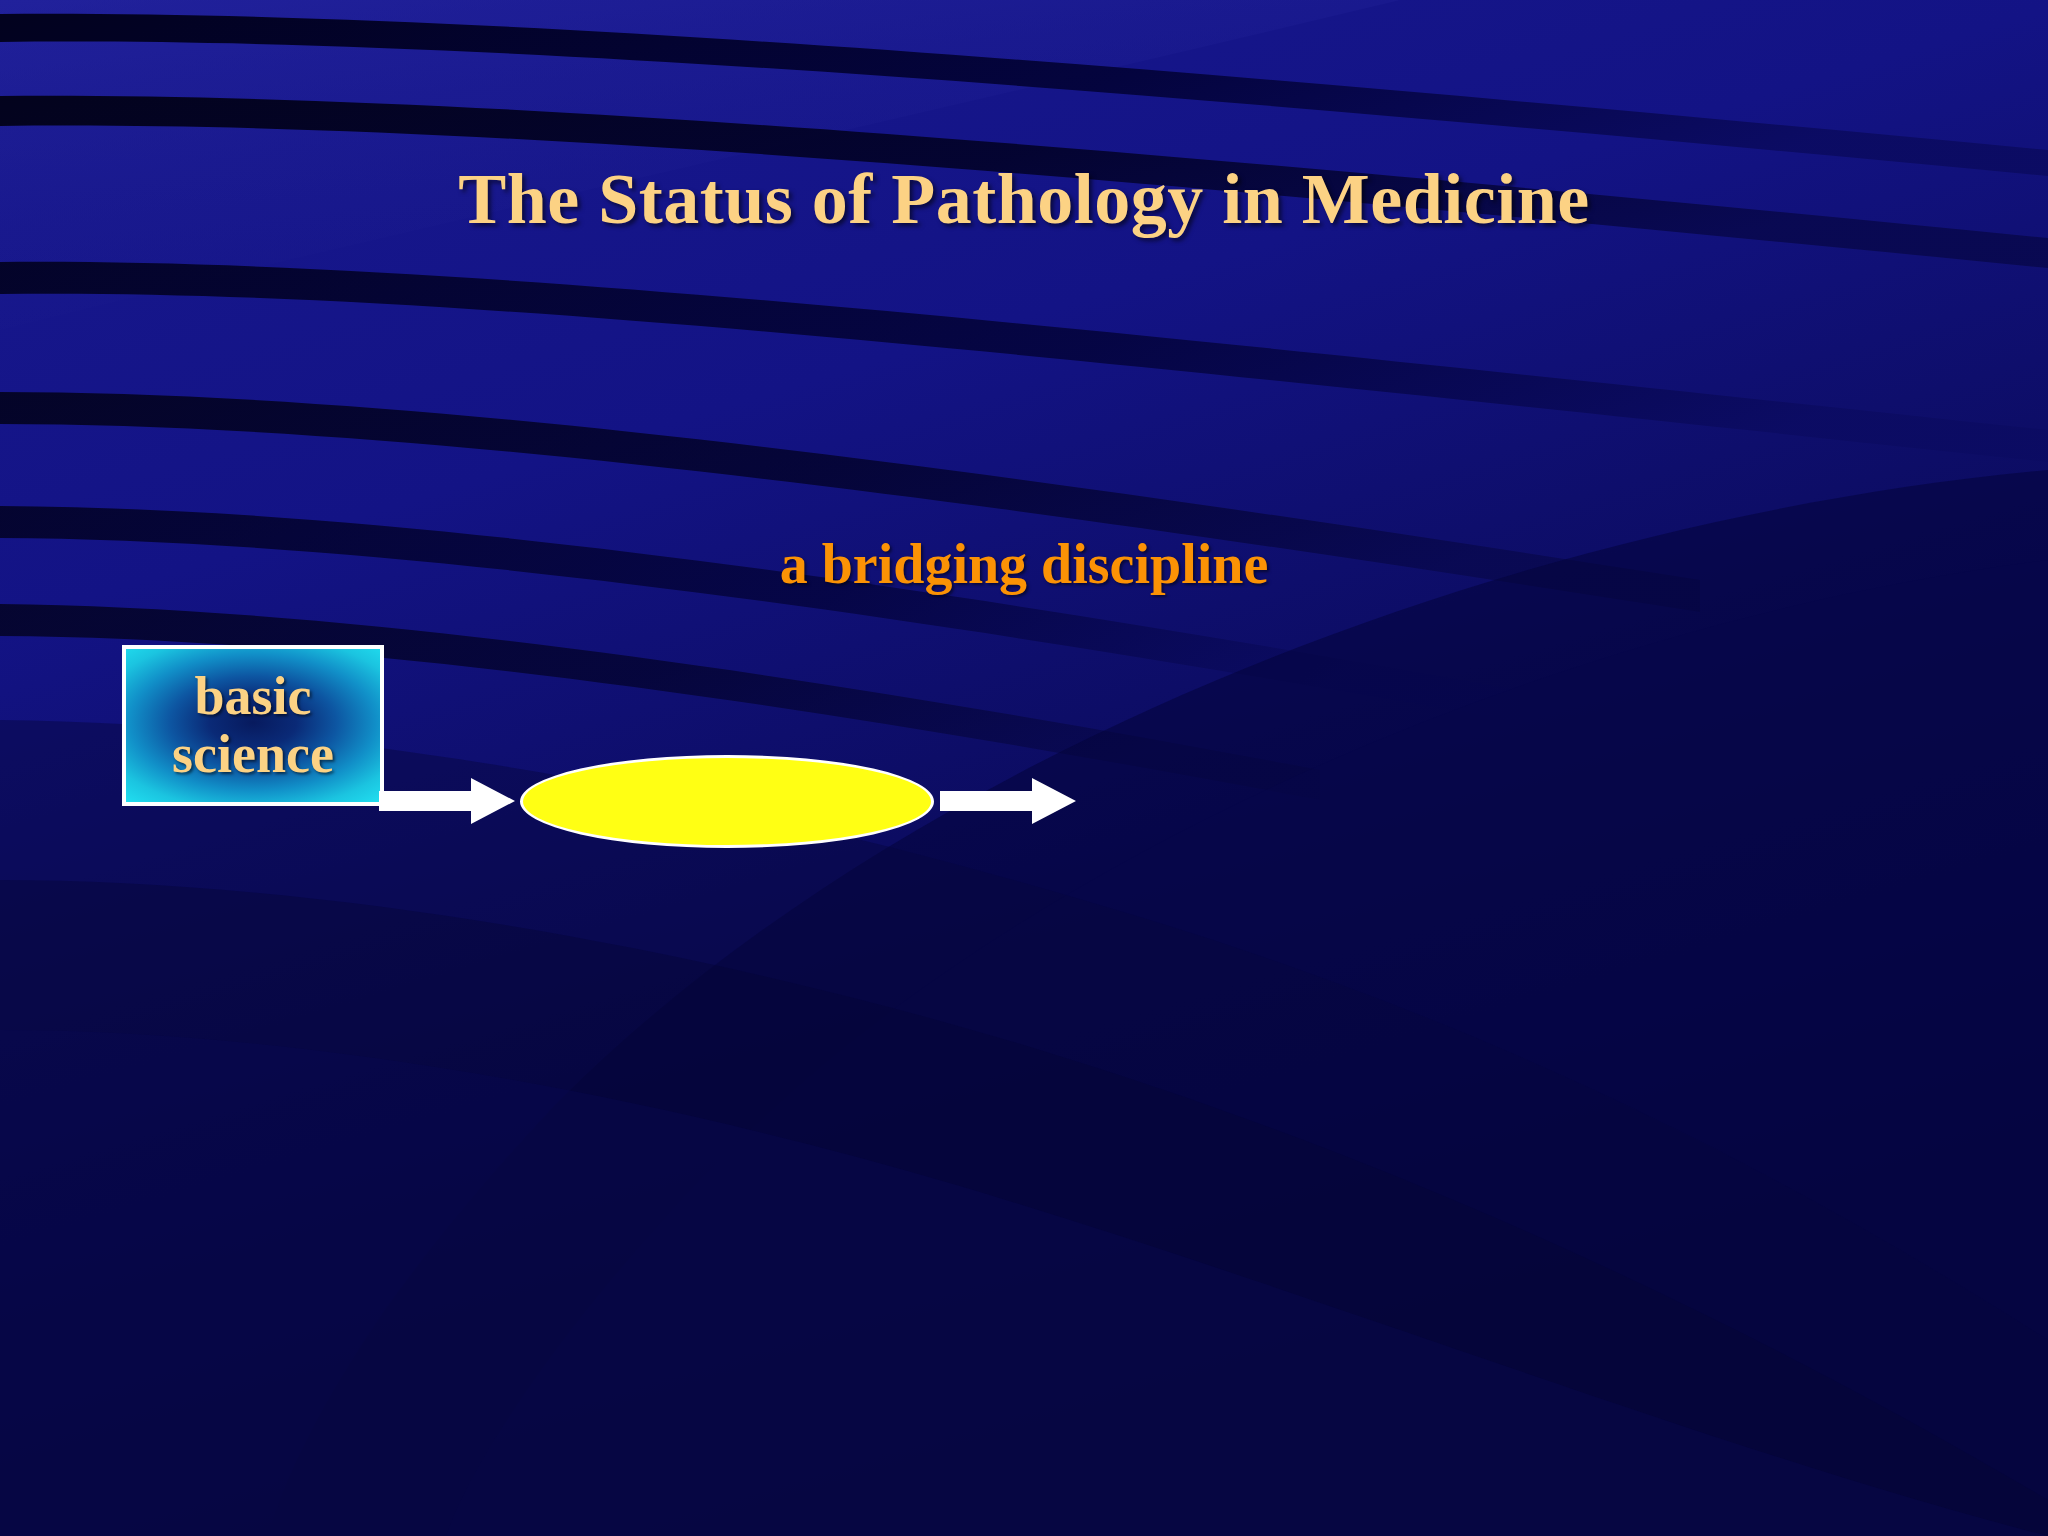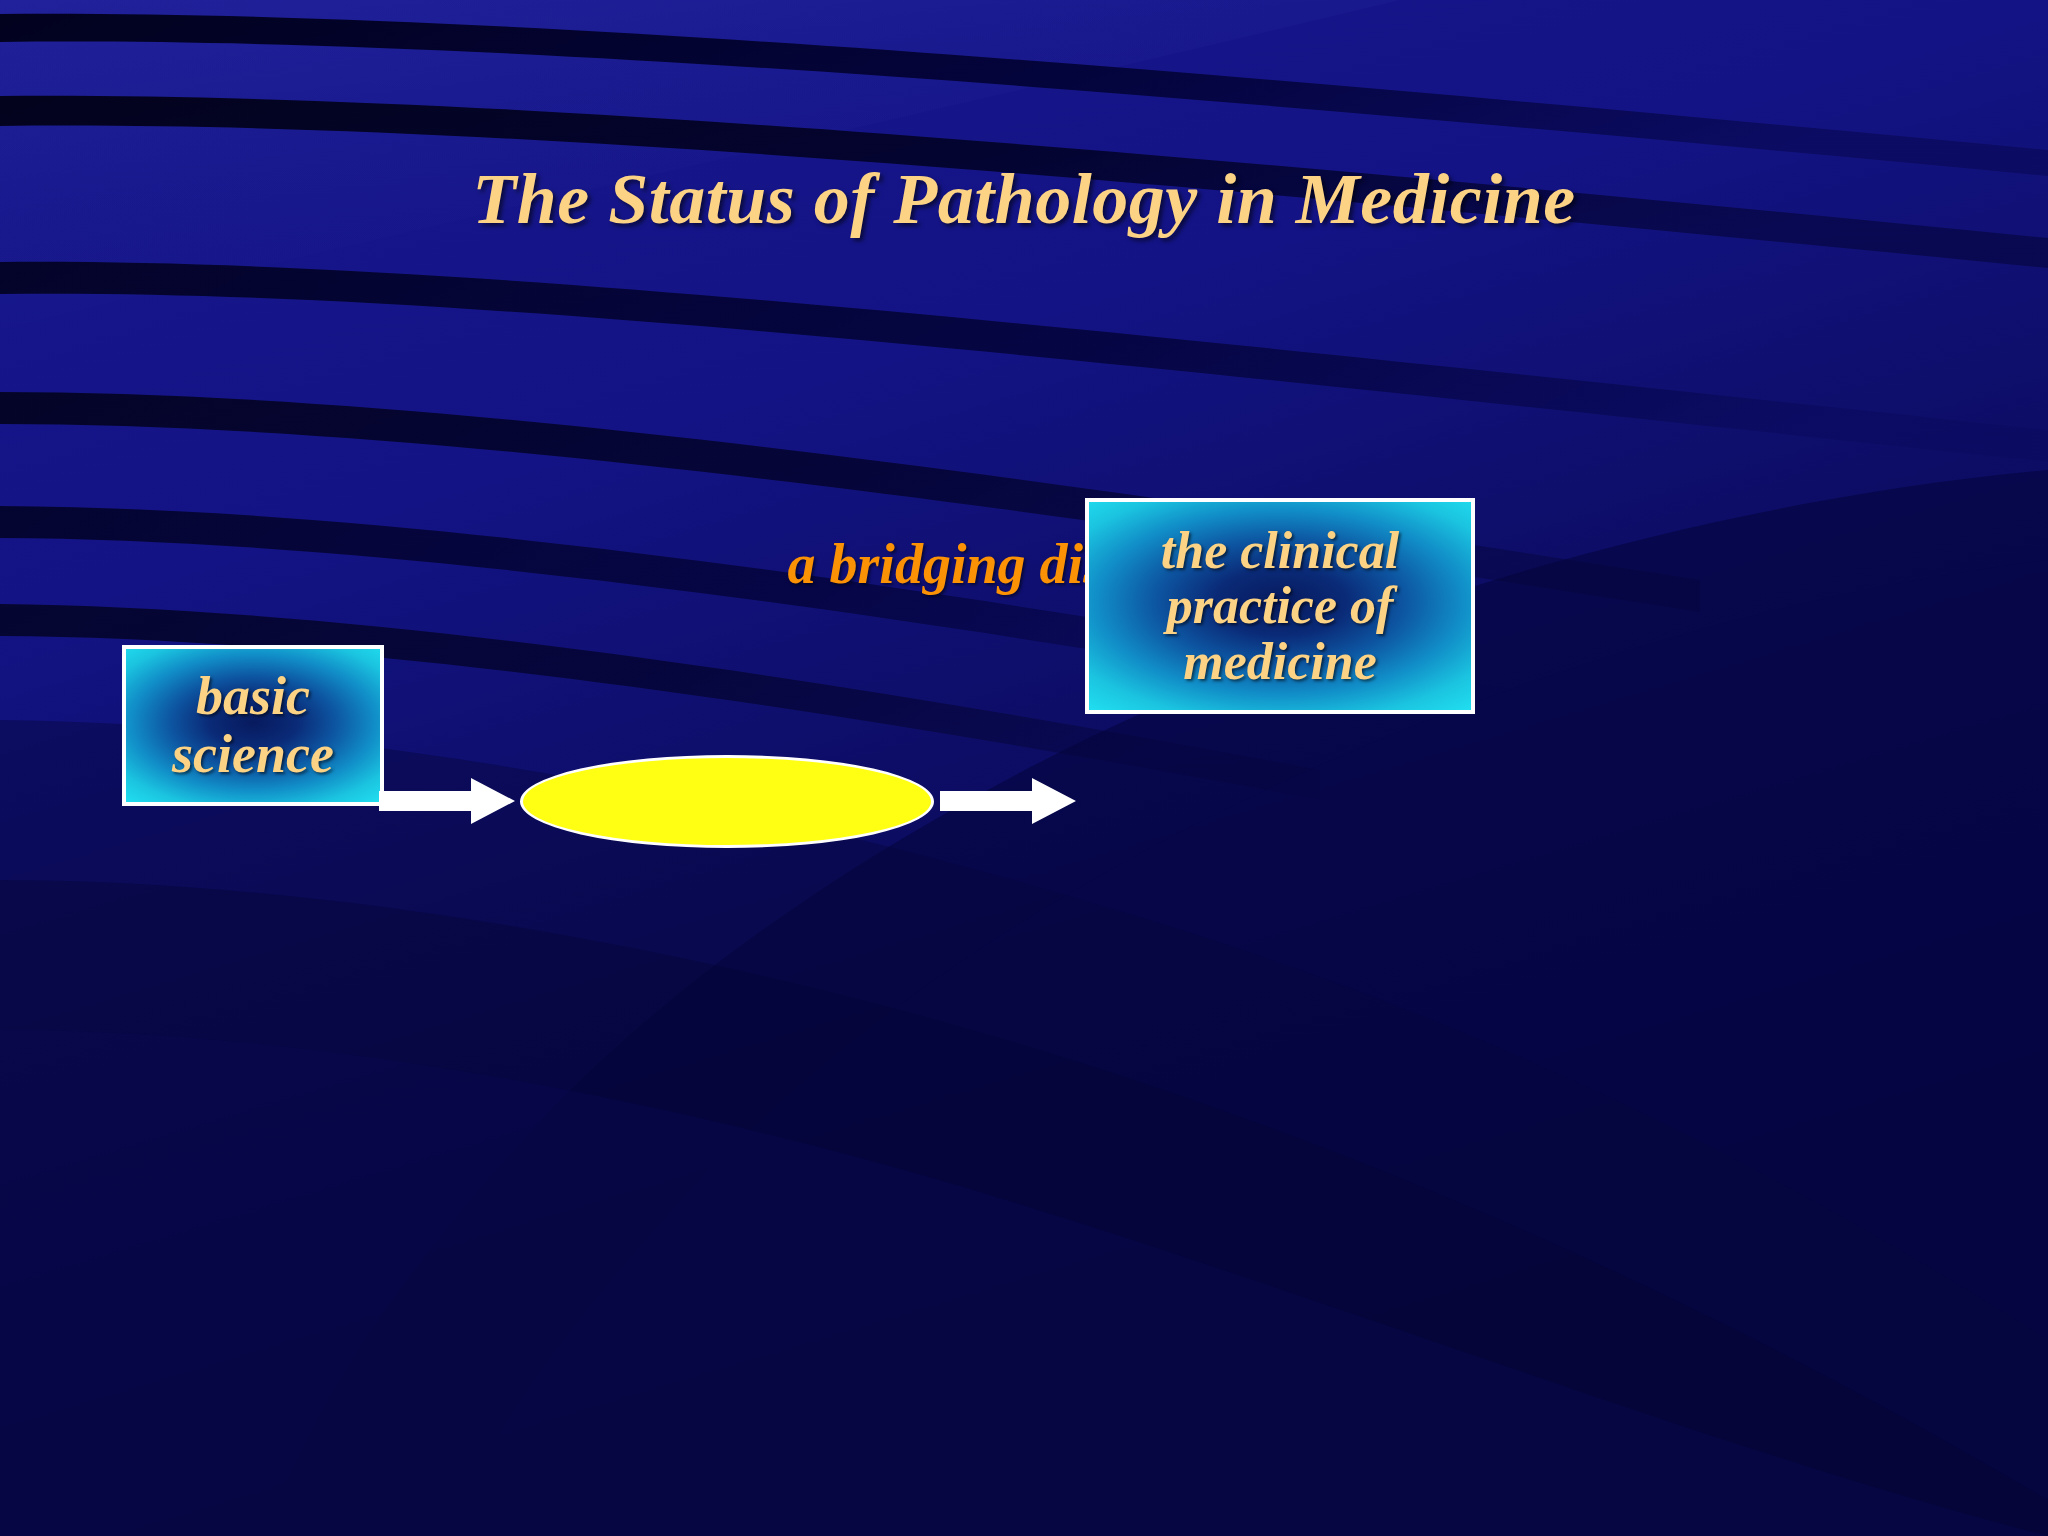--- a/index.html
+++ b/index.html
@@ -10,21 +10,20 @@
     position:relative;
   }
 
   
   .slide{
     position:absolute; inset:0;
     background:
       radial-gradient(ellipse 120% 90% at 30% 20%, #1b1b8e 0%, #14147c 30%, #0b0b5c 60%, #050538 100%),
       #0a0a55;
     overflow:hidden;
-    font-style:italic;
   }
   .bg-svg{ position:absolute; inset:0; width:100%; height:100%; display:block; }
 
   
   .title{
     position:absolute;
     left:0; right:0; top:158px;
     text-align:center;
     color:#fcd284;
     font-size:72px;
@@ -170,18 +169,15 @@
     <svg class="arrow" id="arrow-left" viewBox="0 0 136 46">
       <path d="M0,13 L92,13 L92,0 L136,23 L92,46 L92,33 L0,33 Z" fill="#ffffff"></path>
     </svg>
 
     <div class="ellipse"></div>
 
     <svg class="arrow" id="arrow-right" viewBox="0 0 136 46">
       <path d="M0,13 L92,13 L92,0 L136,23 L92,46 L92,33 L0,33 Z" fill="#ffffff"></path>
     </svg>
 
-    <div class="gradbox" id="box-clinical">
-      <span class="bx-text">the clinical practice of medicine</span>
-    </div>
 
   </div>
 </div>
 
 </body></html>

